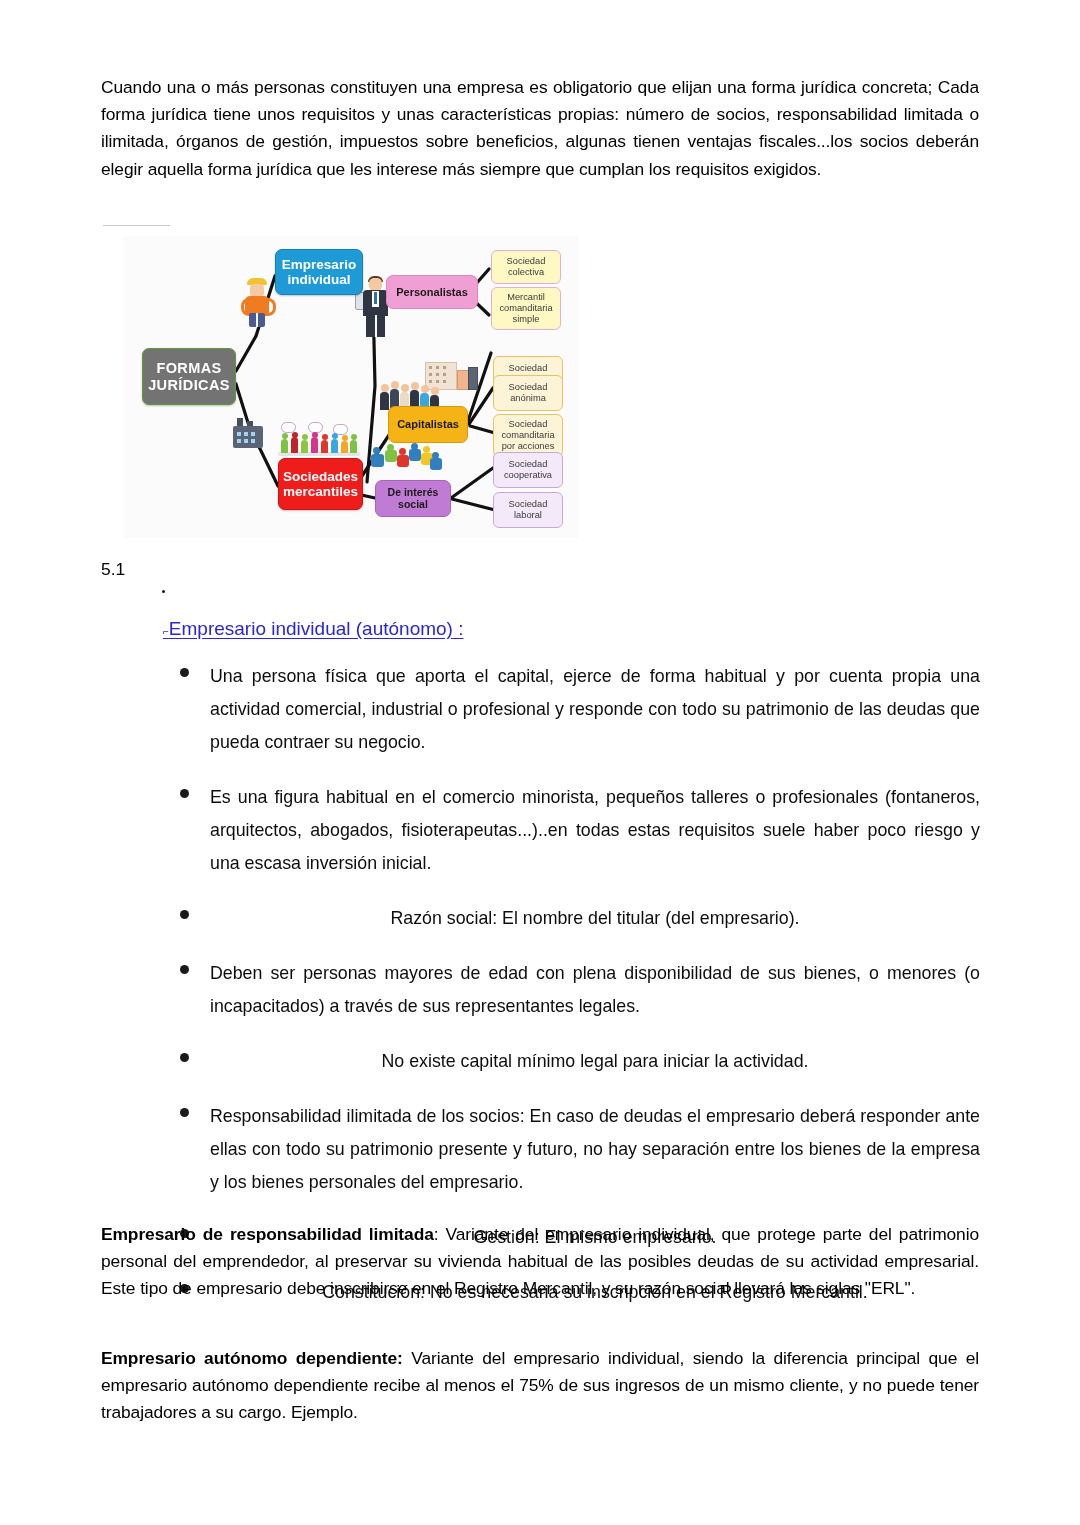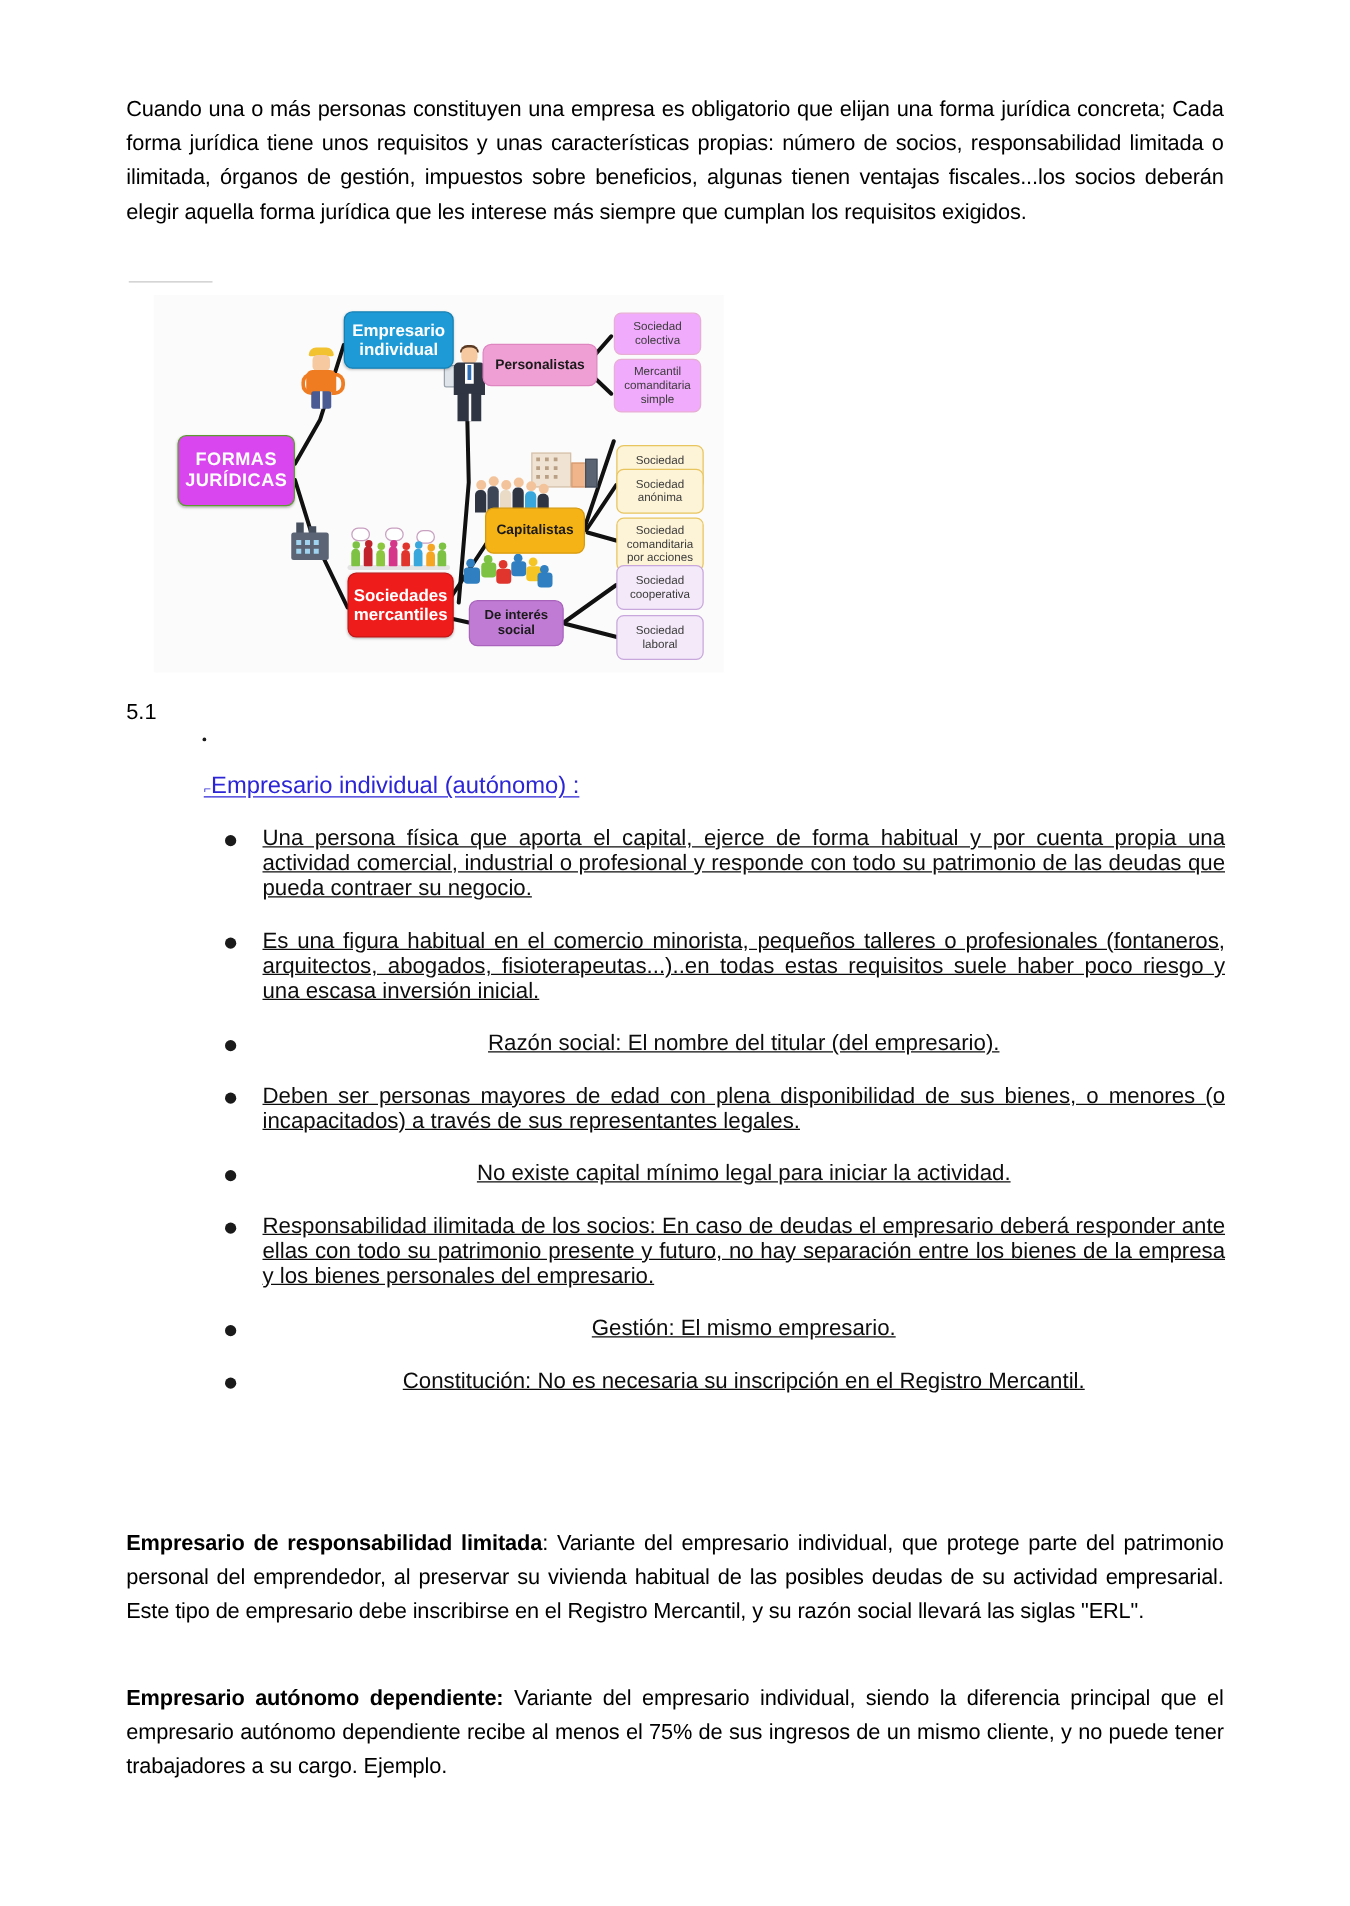--- a/index.html
+++ b/index.html
@@ -76,21 +76,21 @@
     display: flex;
     align-items: center;
     justify-content: center;
     text-align: center;
     border-radius: 7px;
     font-weight: bold;
     line-height: 1.12;
     z-index: 4;
   }
   .node.root {
-    background: #d946ef;
+    background: #737373;
     color: #ffffff;
     border: 1px solid #5e9b33;
     font-size: 14.5px;
     letter-spacing: 0.4px;
     box-shadow: 0 1px 2px rgba(0,0,0,.25);
   }
   .node.indiv {
     background: #1e9bd7;
     color: #ffffff;
     border: 1px solid #1481b5;
@@ -129,21 +129,21 @@
     align-items: center;
     justify-content: center;
     text-align: center;
     border-radius: 6px;
     font-size: 9.3px;
     line-height: 1.22;
     font-weight: normal;
     color: #3a3a3a;
     z-index: 4;
   }
-  .leaf.pink  { background: #f0abfc; border: 1.4px solid #e7aed4; }
+  .leaf.pink  { background: #fef9c3; border: 1.4px solid #e7aed4; }
   .leaf.amber { background: #fdf3d6; border: 1.4px solid #e8c55f; }
   .leaf.lilac { background: #f3e9f8; border: 1.4px solid #c8a7dc; }
 
   
   .sprite { position: absolute; z-index: 3; }
 
   
   .worker-hat { position:absolute; left:6px; top:0; width:20px; height:7px; background:#f2c230; border-radius:10px 10px 2px 2px; }
   .worker-head { position:absolute; left:9px; top:6px; width:14px; height:13px; background:#f6c9a0; border-radius:4px; }
   .worker-body { position:absolute; left:4px; top:18px; width:24px; height:18px; background:#f07c22; border-radius:5px 5px 2px 2px; }
@@ -237,25 +237,24 @@
     width: 9px;
     height: 9px;
     border-radius: 50%;
     background: #1a1a1a;
     margin-top: 8px;
     margin-right: 21px;
   }
   .bullet-text {
     flex: 1 1 auto;
     font-size: 17.8px;
-    line-height: 20px;
+    line-height: 33px;
     text-align: justify;
     text-justify: inter-word;
     color: #0d0d0d;
-    text-decoration: underline;
   }
   .bullet-row.short .bullet-text { text-align: center; }
 
   
   .para {
     position: absolute;
     left: 101px;
     width: 878px;
     font-size: 17.4px;
     line-height: 27.2px;

